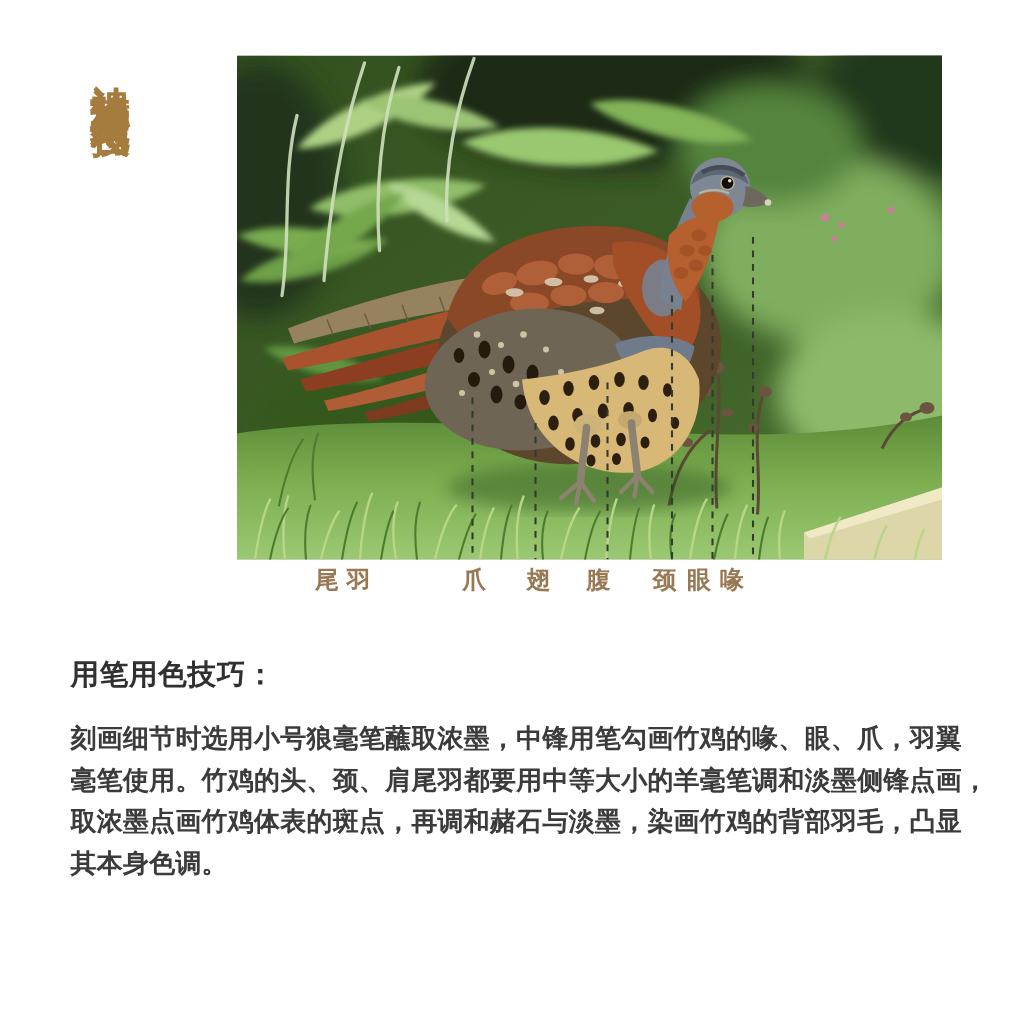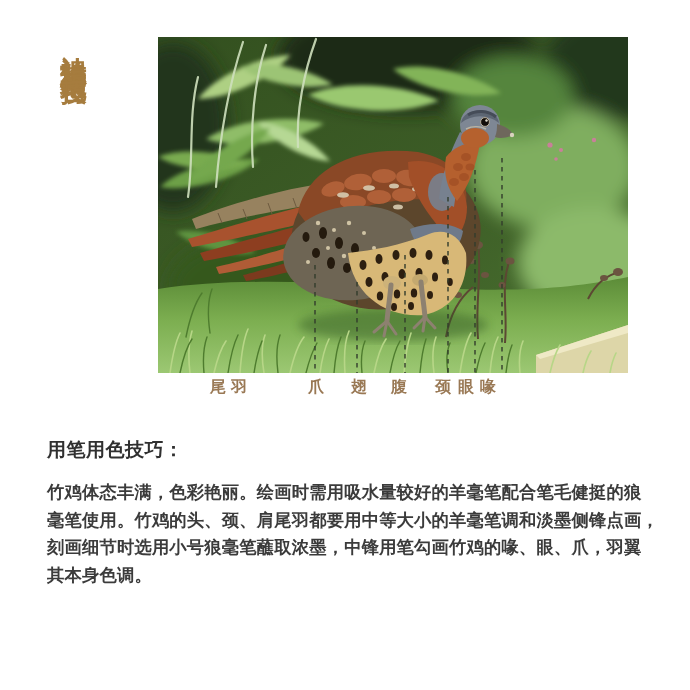--- a/index.html
+++ b/index.html
@@ -302,19 +302,19 @@
     <span class="plabel" style="left:158px;">爪</span>
     <span class="plabel" style="left:201px;">翅</span>
     <span class="plabel" style="left:241px;">腹</span>
     <span class="plabel" style="left:285px;">颈</span>
     <span class="plabel" style="left:308px;">眼</span>
     <span class="plabel" style="left:330px;">喙</span>
   </div>
 
   <div class="heading">用笔用色技巧：</div>
   <div class="bodytext">
-    <div class="tline">竹鸡体态丰满，色彩艳丽。绘画时需用吸水量较好的羊毫笔配合笔毛健挺的狼</div>
+    <div class="tline">刻画细节时选用小号狼毫笔蘸取浓墨，中锋用笔勾画竹鸡的喙、眼、爪，羽翼</div>
     <div class="tline">毫笔使用。竹鸡的头、颈、肩尾羽都要用中等大小的羊毫笔调和淡墨侧锋点画，</div>
-    <div class="tline">刻画细节时选用小号狼毫笔蘸取浓墨，中锋用笔勾画竹鸡的喙、眼、爪，羽翼</div>
+    <div class="tline">取浓墨点画竹鸡体表的斑点，再调和赭石与淡墨，染画竹鸡的背部羽毛，凸显</div>
     <div class="tline">其本身色调。</div>
   </div>
 
 </div>
 
 </body></html>

